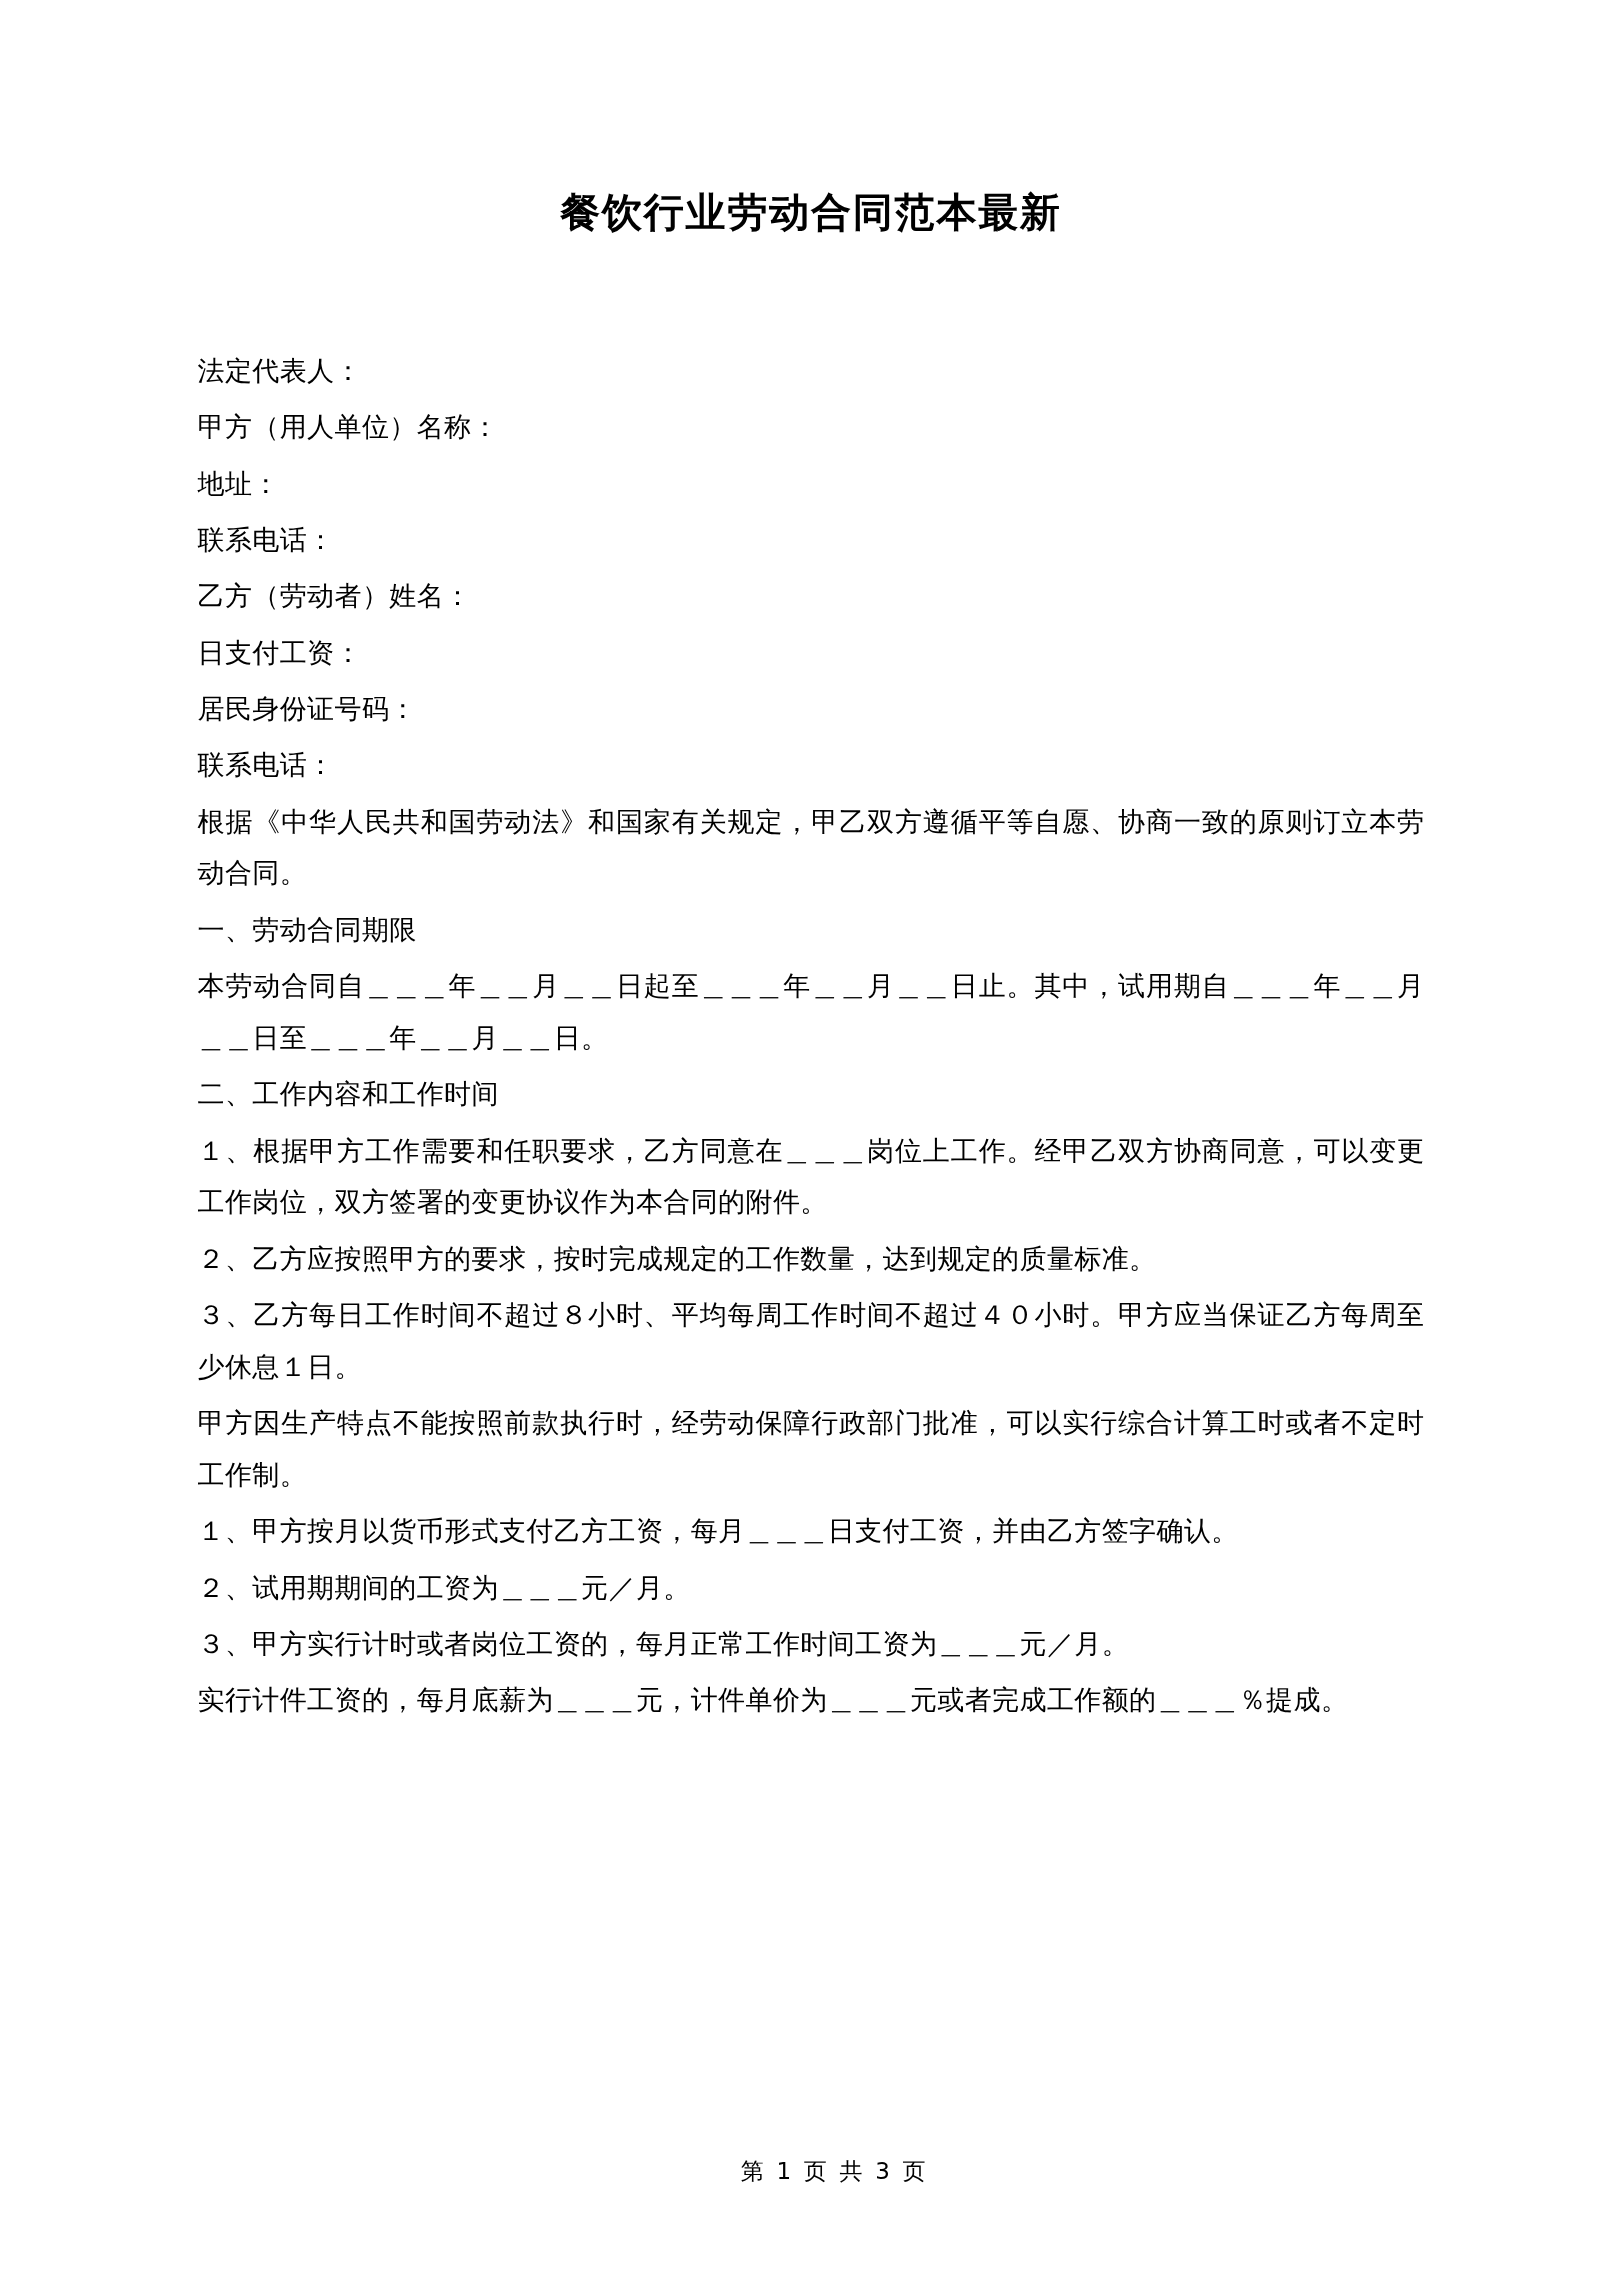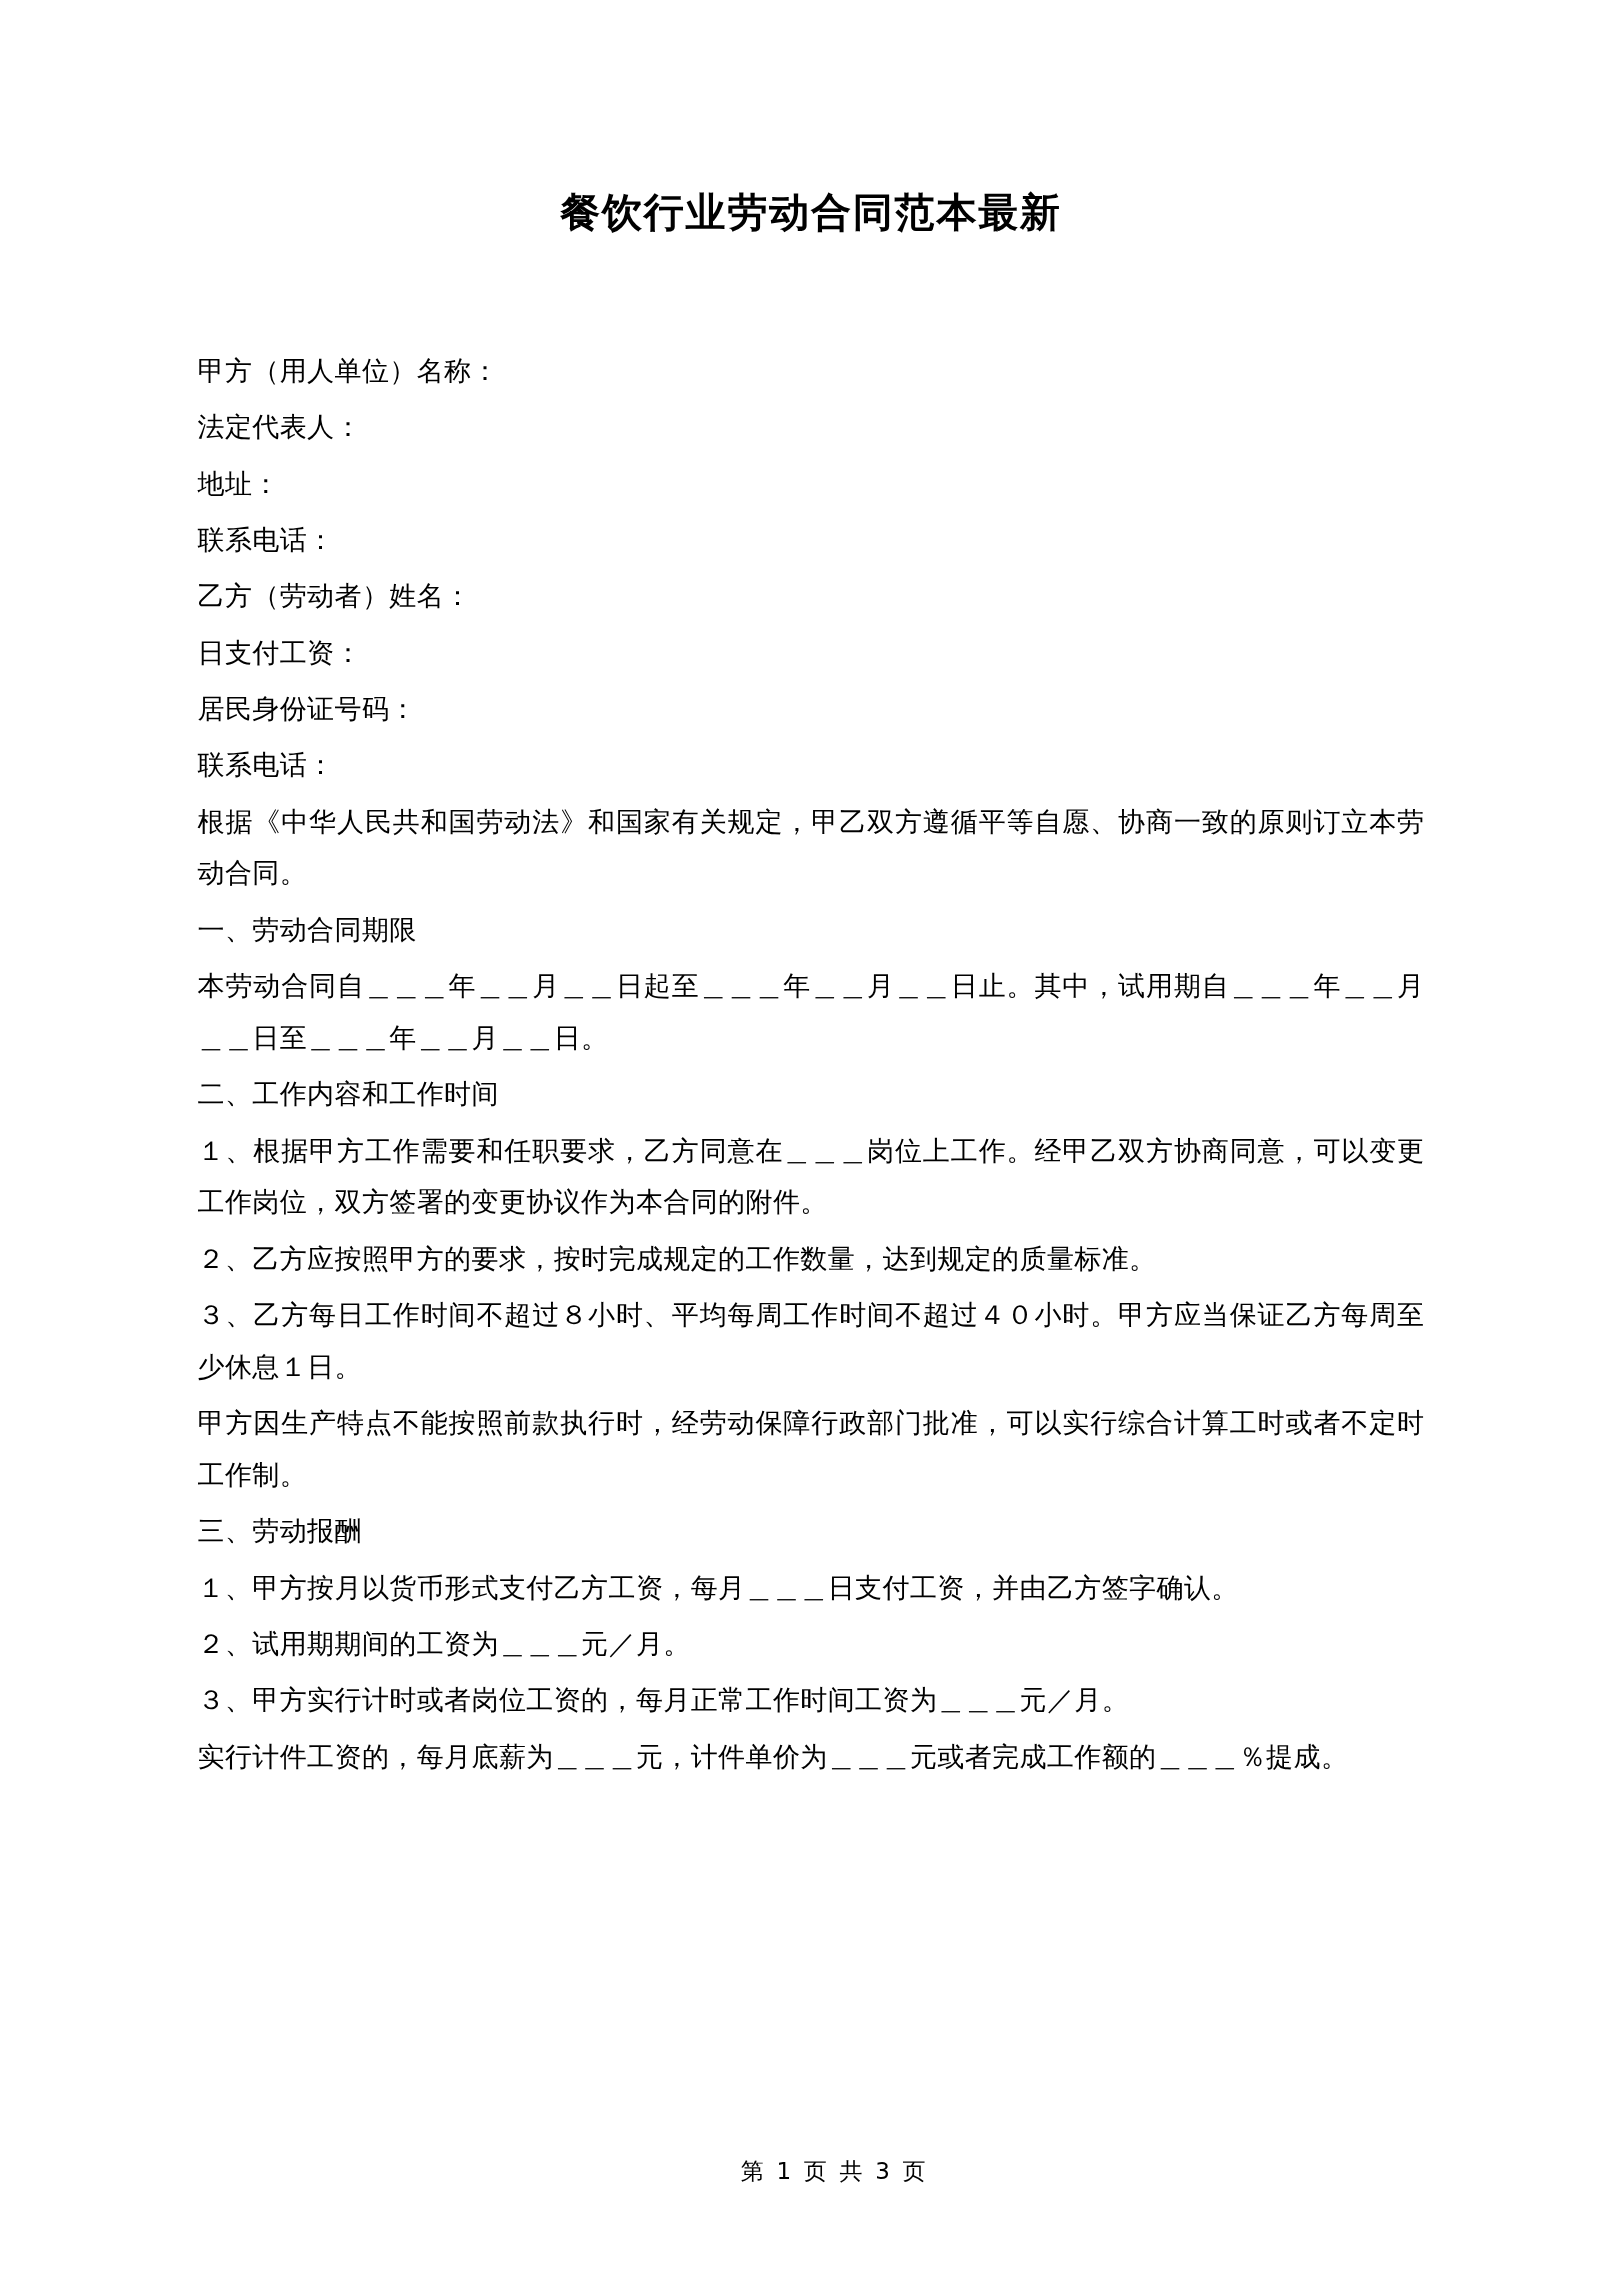--- a/index.html
+++ b/index.html
@@ -58,37 +58,36 @@
   }
 </style>
 </head>
 <body>
 
 <div class="page">
 
   <h1 class="doc-title">餐饮行业劳动合同范本最新</h1>
 
   <div class="body-block">
+    <p class="para">法定代表人：</p>
     <p class="para">甲方（用人单位）名称：</p>
-    <p class="para">法定代表人：</p>
     <p class="para">地址：</p>
     <p class="para">联系电话：</p>
     <p class="para">乙方（劳动者）姓名：</p>
     <p class="para">日支付工资：</p>
     <p class="para">居民身份证号码：</p>
     <p class="para">联系电话：</p>
     <p class="para">根据《中华人民共和国劳动法》和国家有关规定，甲乙双方遵循平等自愿、协商一致的原则订立本劳动合同。</p>
     <p class="para">一、劳动合同期限</p>
     <p class="para">本劳动合同自＿＿＿年＿＿月＿＿日起至＿＿＿年＿＿月＿＿日止。其中，试用期自＿＿＿年＿＿月＿＿日至＿＿＿年＿＿月＿＿日。</p>
     <p class="para">二、工作内容和工作时间</p>
     <p class="para">１、根据甲方工作需要和任职要求，乙方同意在＿＿＿岗位上工作。经甲乙双方协商同意，可以变更工作岗位，双方签署的变更协议作为本合同的附件。</p>
     <p class="para">２、乙方应按照甲方的要求，按时完成规定的工作数量，达到规定的质量标准。</p>
     <p class="para">３、乙方每日工作时间不超过８小时、平均每周工作时间不超过４０小时。甲方应当保证乙方每周至少休息１日。</p>
     <p class="para">甲方因生产特点不能按照前款执行时，经劳动保障行政部门批准，可以实行综合计算工时或者不定时工作制。</p>
-    <p class="para">三、劳动报酬</p>
     <p class="para">１、甲方按月以货币形式支付乙方工资，每月＿＿＿日支付工资，并由乙方签字确认。</p>
     <p class="para">２、试用期期间的工资为＿＿＿元／月。</p>
     <p class="para">３、甲方实行计时或者岗位工资的，每月正常工作时间工资为＿＿＿元／月。</p>
     <p class="para">实行计件工资的，每月底薪为＿＿＿元，计件单价为＿＿＿元或者完成工作额的＿＿＿％提成。</p>
   </div>
 
   <div class="footer">
     <span class="footer-inner">第 1 页 共 3 页</span>
   </div>
 

